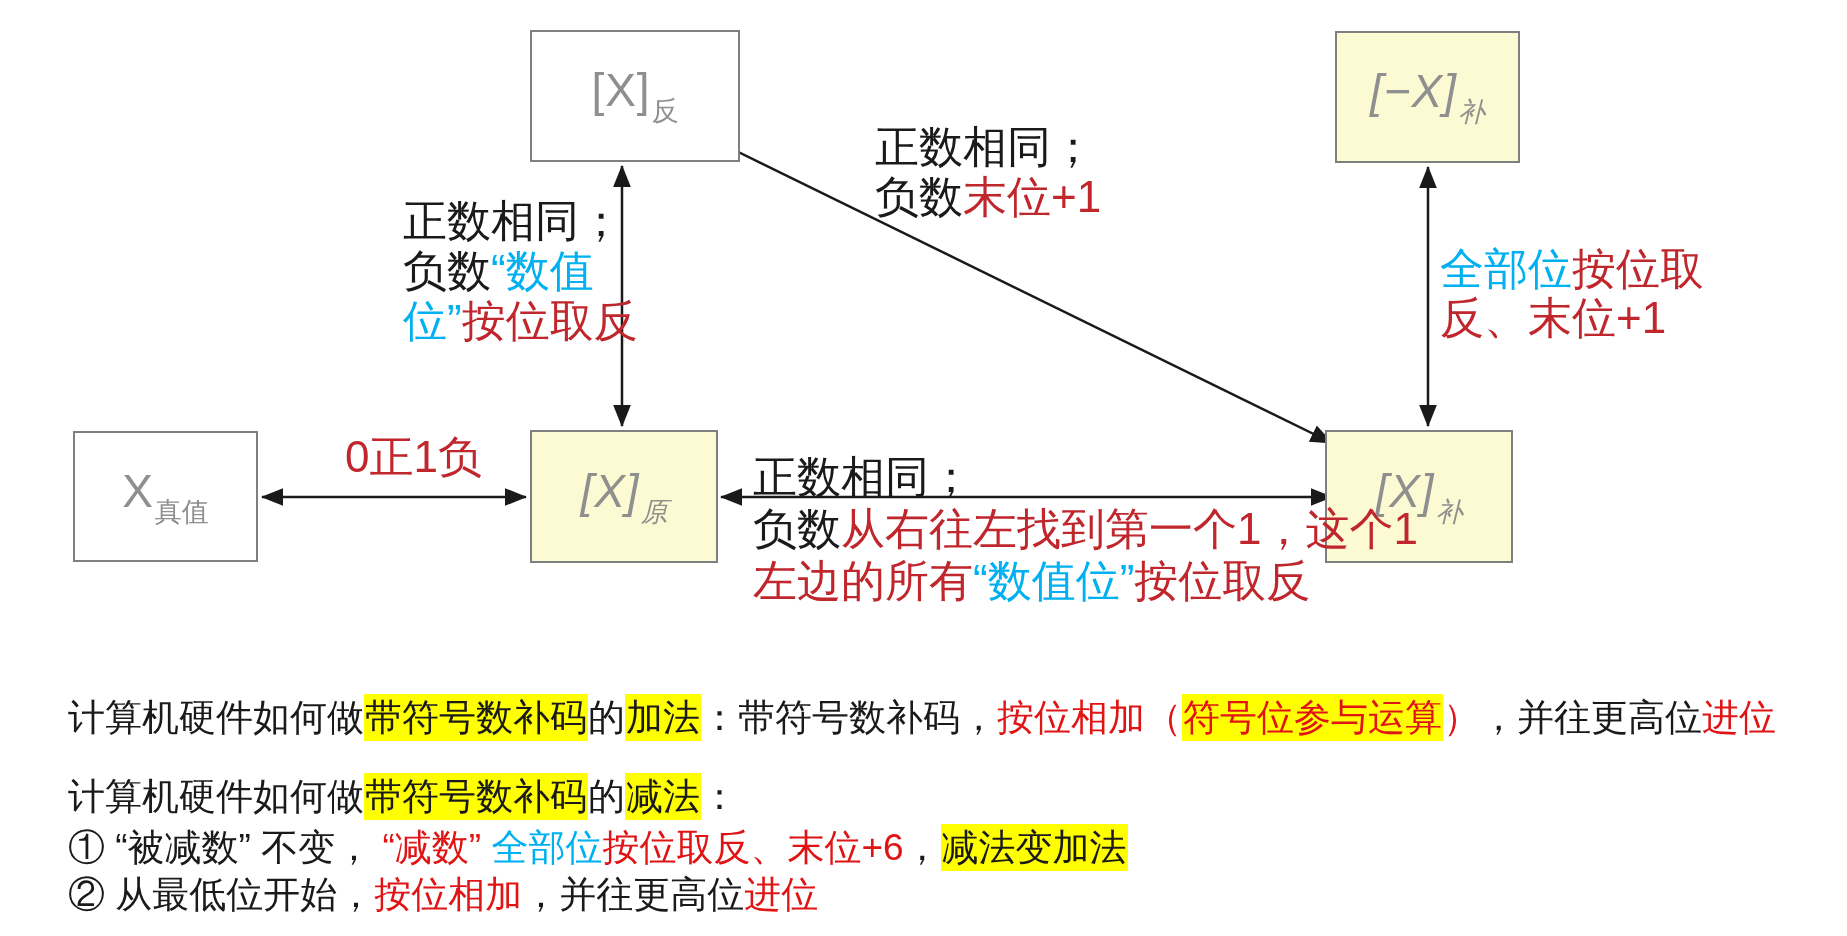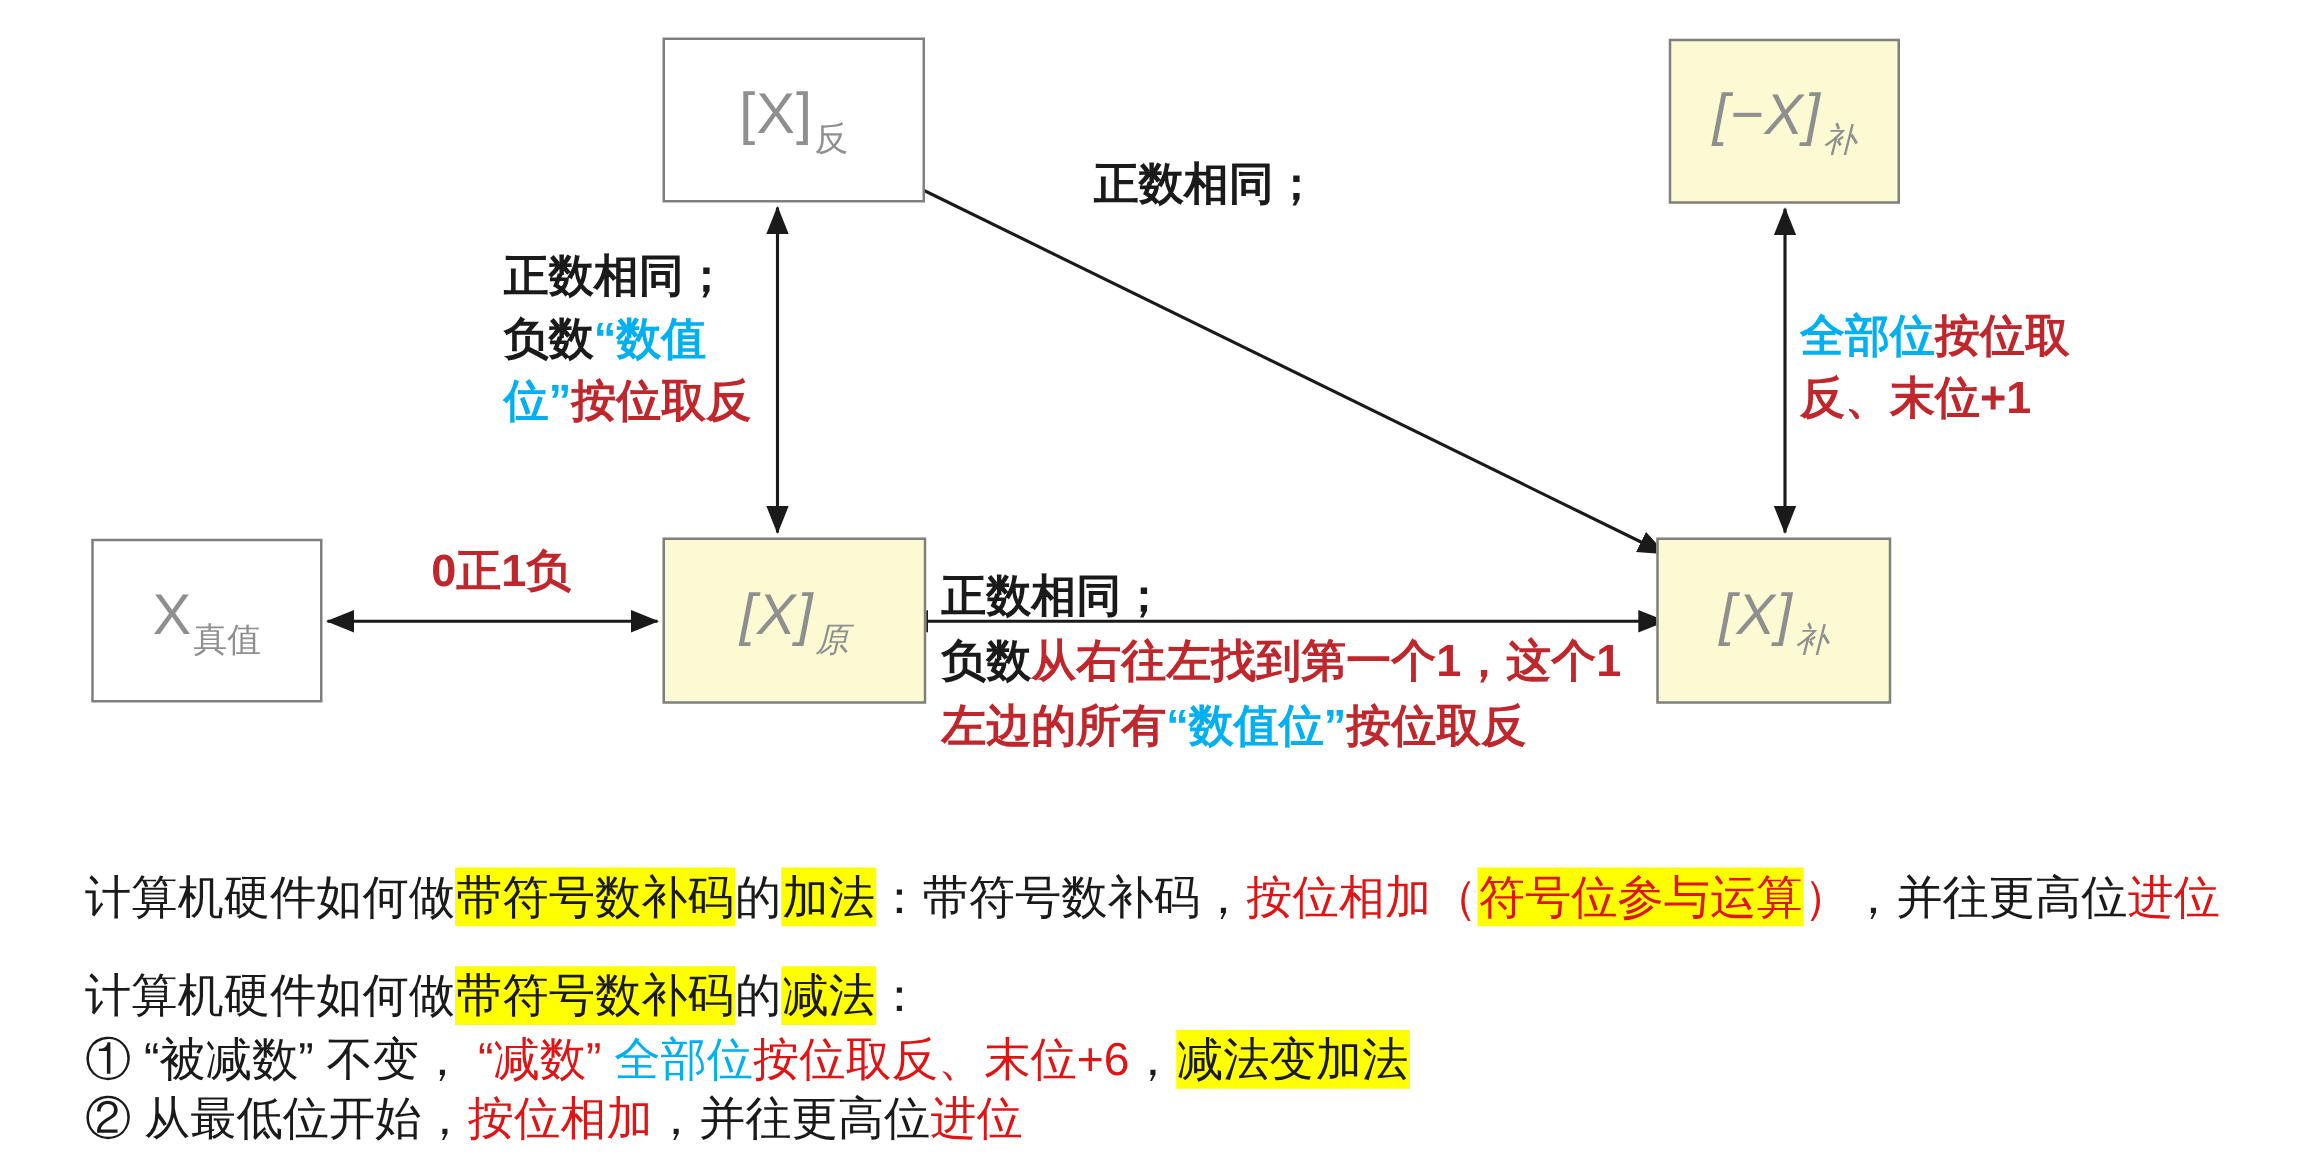--- a/index.html
+++ b/index.html
@@ -9,21 +9,21 @@
   }
   .arrows { position:absolute; left:0; top:0; }
   .box {
     position:absolute; box-sizing:border-box;
     border:2px solid var(--box_border); background:#ffffff;
     display:flex; align-items:center; justify-content:center;
   }
   .box.yellow { background:var(--box_yellow);font-style:italic; }
   .bm { font-size:46px; color:var(--box_text); letter-spacing:1px; }
   .bs { font-size:27px; color:var(--box_text); vertical-align:-14px; margin-left:1px; }
-  .lbl { position:absolute; font-size:36px; color:var(--black); white-space:nowrap;font-weight:bold; }
+  .lbl { position:absolute; font-size:44px; color:var(--black); white-space:nowrap; }
   .lbl .ln { line-height:50px; }
   .lbl.lh49 .ln { line-height:49px; }
   .lbl.lh52 .ln { line-height:52px; }
   .note { position:absolute; font-size:37px; color:var(--black); white-space:nowrap; line-height:48px; }
   .c-black { color:var(--black); }
   .c-red   { color:var(--text_red); }
   .c-dred  { color:var(--diagram_red); }
   .c-cyan  { color:var(--cyan); }
   .hl { background:var(--highlight); padding:3px 1px; }
 </style>
@@ -50,36 +50,37 @@
   </div>
 
   <div class="box yellow" style="left:1335px;top:31px;width:185px;height:132px">
     <span><span class="bm">[−X]</span><span class="bs">补</span></span>
   </div>
 
   <div class="box" style="left:73px;top:431px;width:185px;height:131px">
     <span><span class="bm">X</span><span class="bs">真值</span></span>
   </div>
 
-  <div class="box yellow" style="left:530px;top:430px;width:211px;height:133px">
+  <div class="box yellow" style="left:530px;top:430px;width:188px;height:133px">
     <span><span class="bm">[X]</span><span class="bs">原</span></span>
   </div>
 
   <div class="box yellow" style="left:1325px;top:430px;width:188px;height:133px">
     <span><span class="bm">[X]</span><span class="bs">补</span></span>
   </div>
 
   <div class="lbl" style="left:403px;top:196px">
     <div class="ln"><span class="c-black">正数相同；</span></div>
     <div class="ln"><span class="c-black">负数</span><span class="c-cyan">“数值</span></div>
     <div class="ln"><span class="c-cyan">位”</span><span class="c-dred">按位取反</span></div>
   </div>
 
   <div class="lbl" style="left:875px;top:122px">
     <div class="ln"><span class="c-black">正数相同；</span></div>
+    <div class="ln"><span class="c-black">负数</span><span class="c-dred">末位+1</span></div>
   </div>
 
   <div class="lbl lh49" style="left:1440px;top:244px">
     <div class="ln"><span class="c-cyan">全部位</span><span class="c-dred">按位取</span></div>
     <div class="ln"><span class="c-dred">反、末位+1</span></div>
   </div>
 
   <div class="lbl" style="left:345px;top:432px">
     <div class="ln"><span class="c-dred">0正1负</span></div>
   </div>

